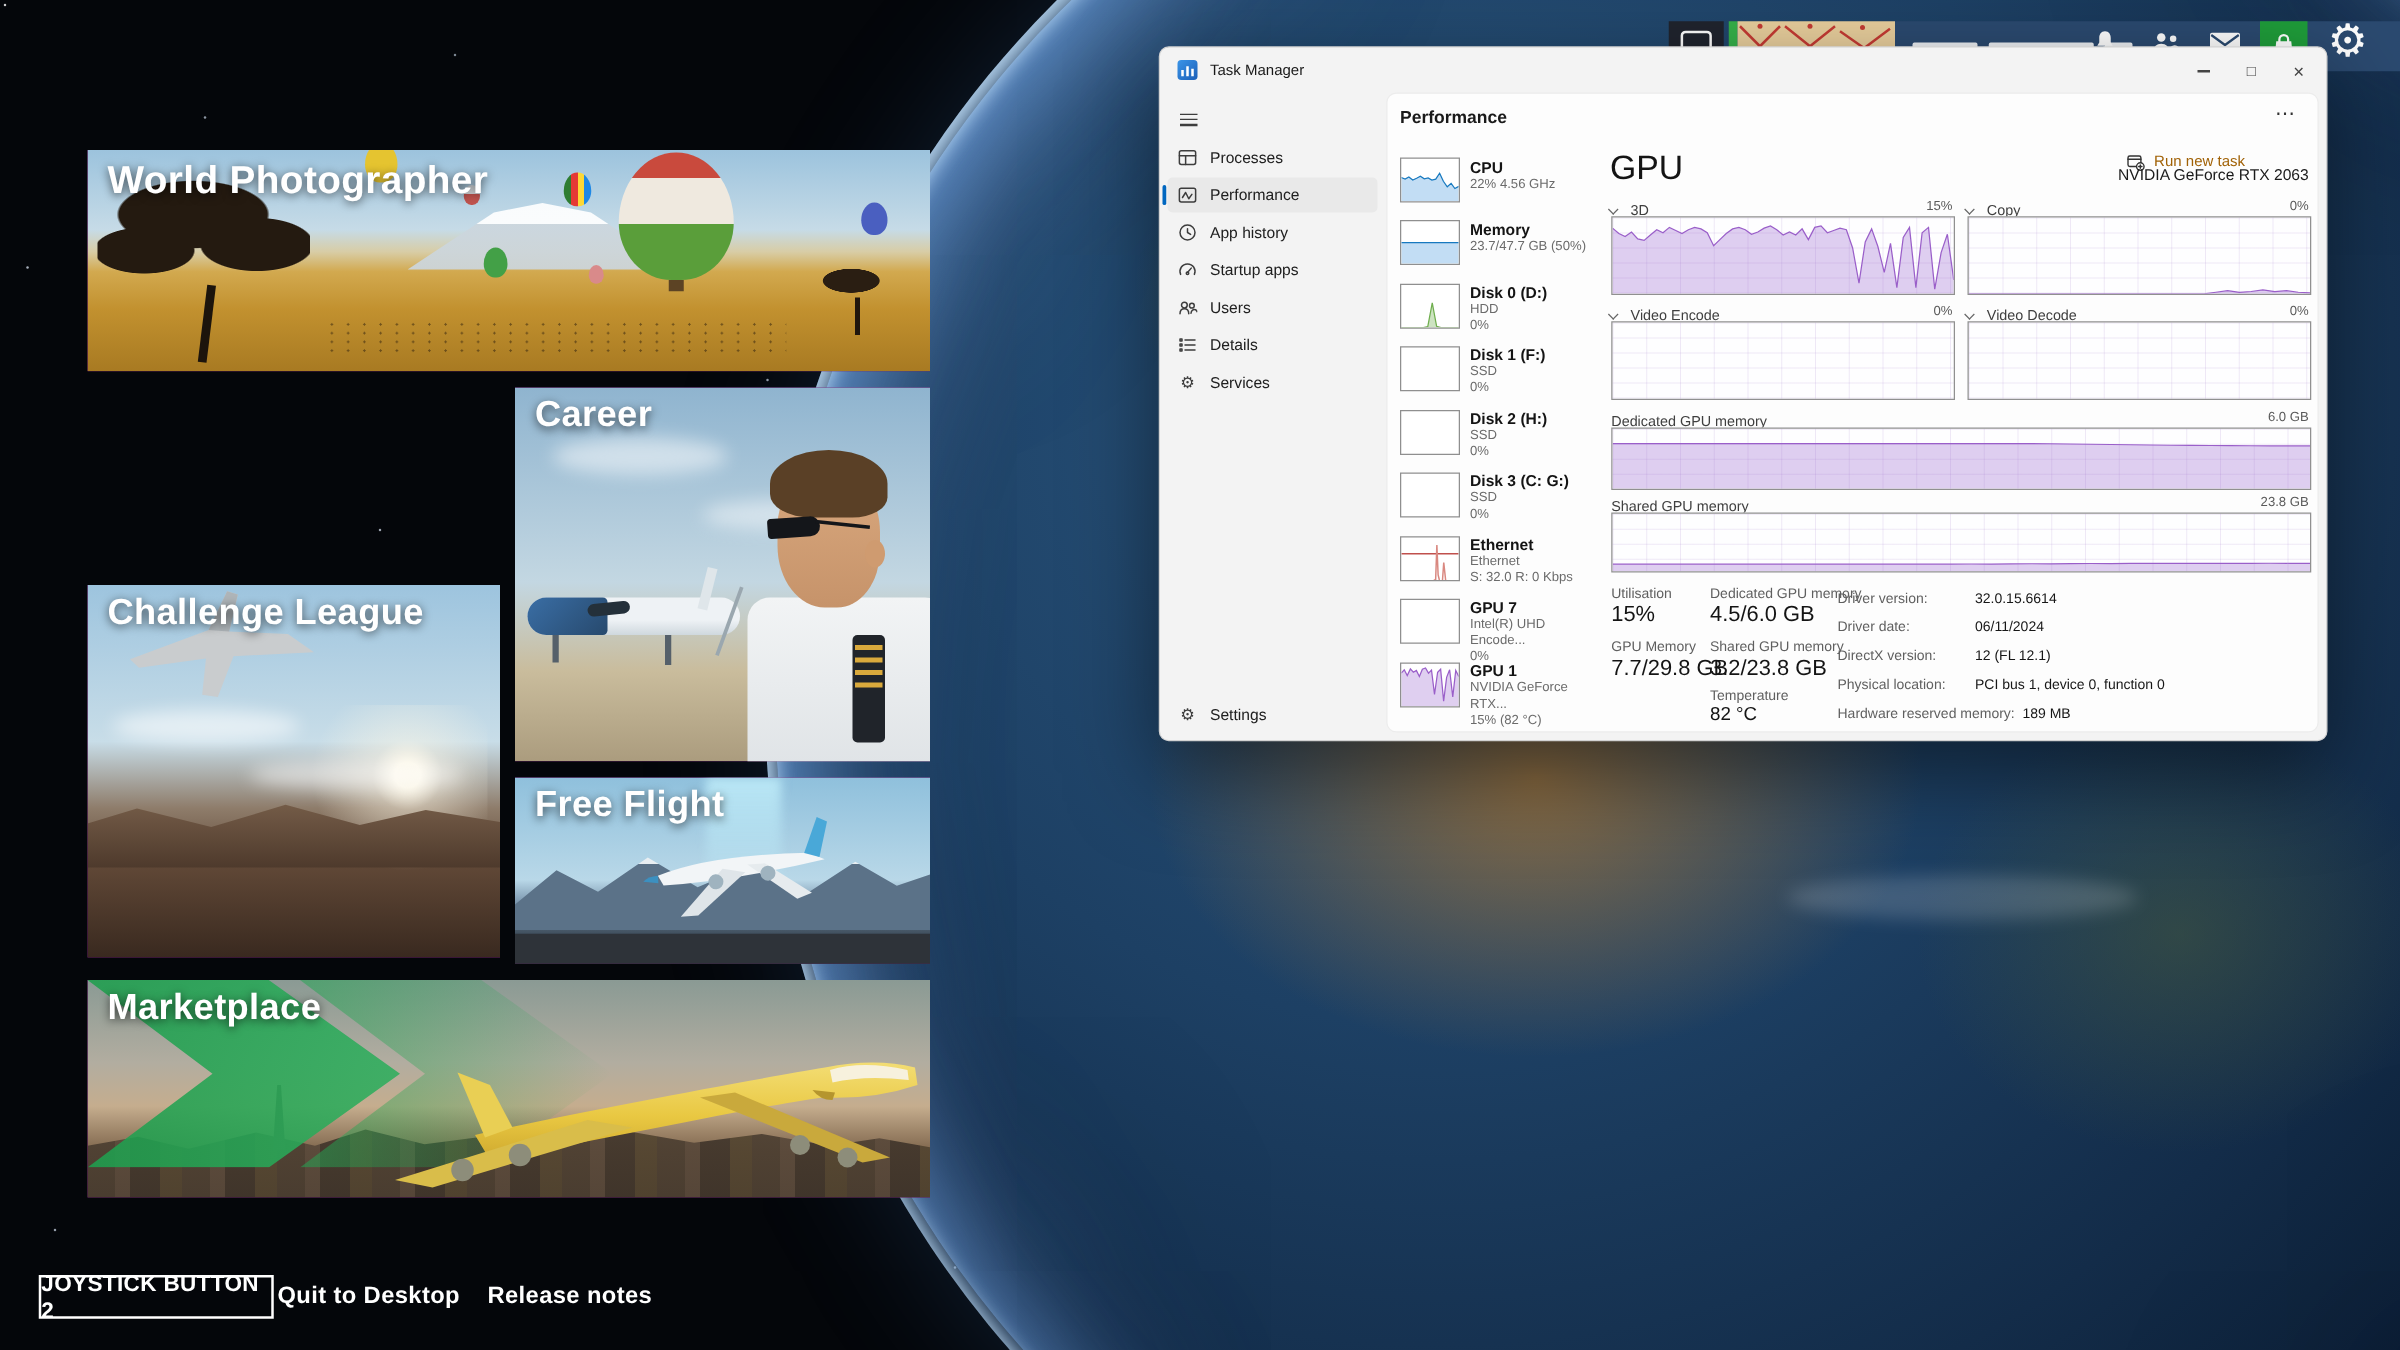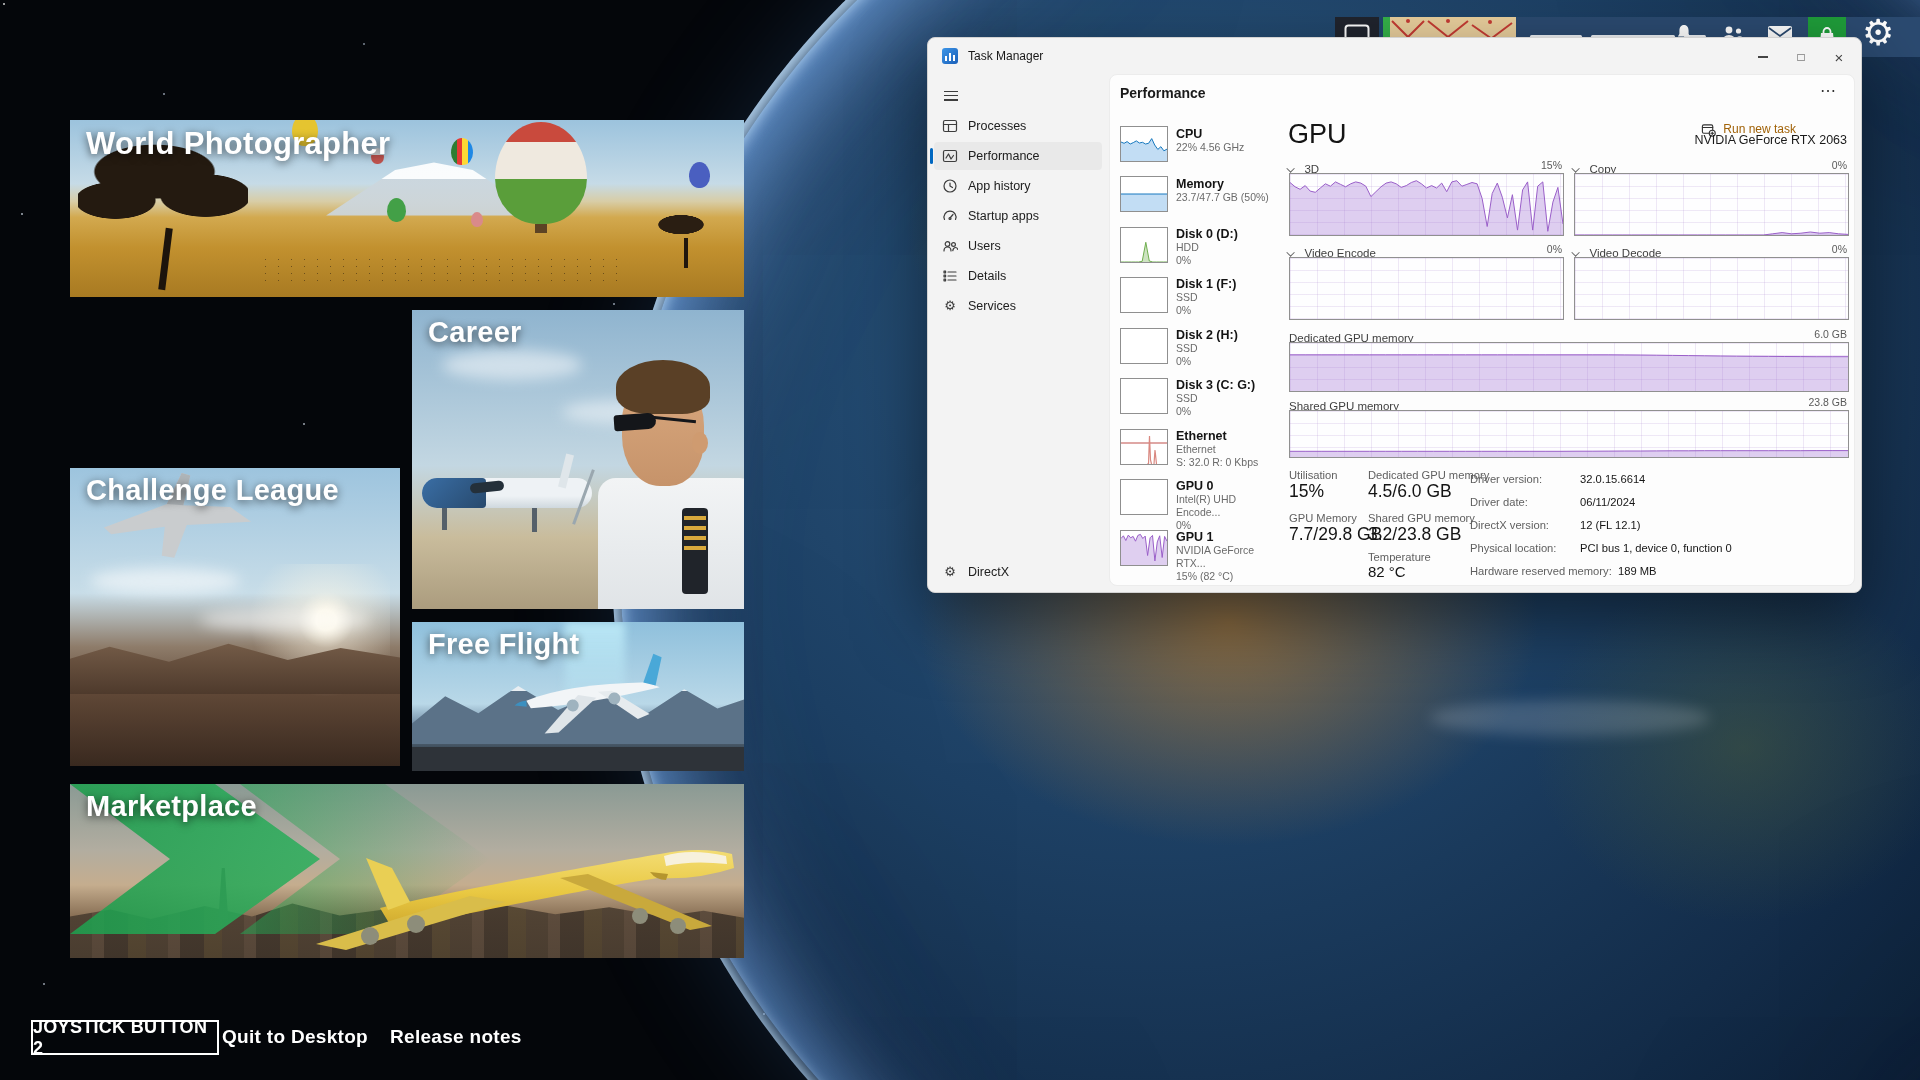--- a/index.html
+++ b/index.html
@@ -308,21 +308,21 @@
             <rect x="2" y="11.2" width="1.6" height="1.6"></rect>
           </svg>
         <span>Details</span>
       </div>
       <div class="a sideitem" style="top:218px;">
         <span class="sicon" style="font-size:13px;line-height:16px;text-align:center;">⚙</span>
         <span>Services</span>
       </div>
       <div class="a sideitem" style="top:484px;">
         <span class="sicon" style="font-size:13px;line-height:16px;text-align:center;">⚙</span>
-        <span>DirectX</span>
+        <span>Settings</span>
       </div>
     </div>
 
     <div class="a card">
       <span class="a" style="left:10px;top:10px;font-size:14px;font-weight:600;">Performance</span>
 
       <div class="a" style="right:58px;top:9px;display:flex;gap:7px;font-size:12px;color:#a16207;margin-top:38px;">
         <svg class="lineicon" width="15" height="15" viewBox="0 0 16 16" style="color:#333;">
             <rect x="1.5" y="3" width="11" height="9" rx="1.5"></rect>
             <line x1="1.5" y1="5.8" x2="12.5" y2="5.8"></line>
@@ -414,21 +414,21 @@
           <div class="a" style="left:58px;top:0;">
               <div class="pname">Ethernet</div>
           <div class="psub">Ethernet</div>
           <div class="psub">S: 32.0 R: 0 Kbps</div>
             </div>
         </div>
 
         <div class="a" style="top:404px;width:165px;height:48px;">
           <div class="thumb"></div>
           <div class="a" style="left:58px;top:0;">
-              <div class="pname">GPU 0</div>
+              <div class="pname">GPU 7</div>
           <div class="psub">Intel(R) UHD Encode...</div>
           <div class="psub">0%</div>
             </div>
         </div>
 
         <div class="a" style="top:455px;width:165px;height:48px;">
           <div class="thumb">
               <svg width="46" height="34">
                 <path d="M0.0 7.5 L2.4 4.8 L4.8 9.5 L7.3 4.1 L9.7 6.8 L12.1 5.4 L14.5 10.2 L16.9 4.4 L19.4 3.4 L21.8 7.5 L24.2 5.1 L26.6 24.5 L29.1 6.8 L31.5 4.4 L33.9 29.9 L36.3 10.9 L38.7 4.8 L41.2 26.5 L43.6 5.4 L46.0 10.2 L46 34 L0 34 Z" fill="rgba(150,95,205,0.30)"></path>
                 <path d="M0.0 7.5 L2.4 4.8 L4.8 9.5 L7.3 4.1 L9.7 6.8 L12.1 5.4 L14.5 10.2 L16.9 4.4 L19.4 3.4 L21.8 7.5 L24.2 5.1 L26.6 24.5 L29.1 6.8 L31.5 4.4 L33.9 29.9 L36.3 10.9 L38.7 4.8 L41.2 26.5 L43.6 5.4 L46.0 10.2" fill="none" stroke="#9a5fc9" stroke-width="1"></path>

